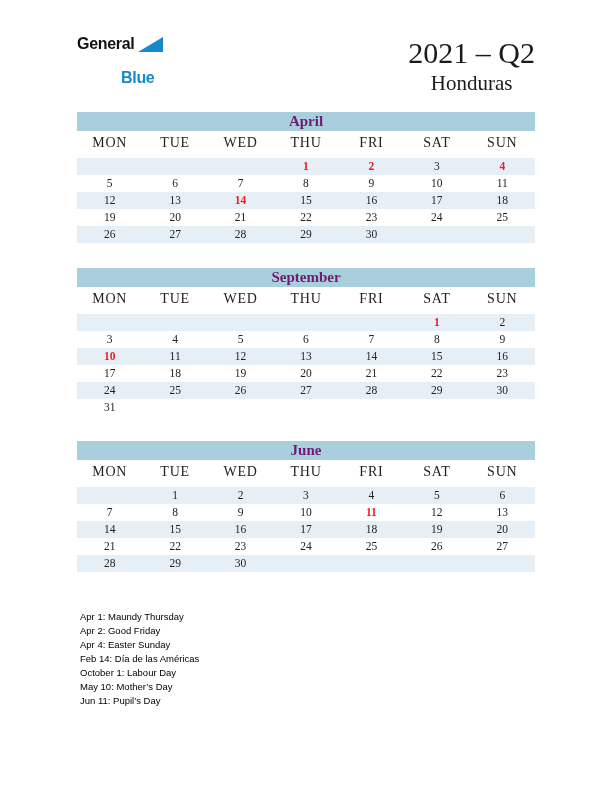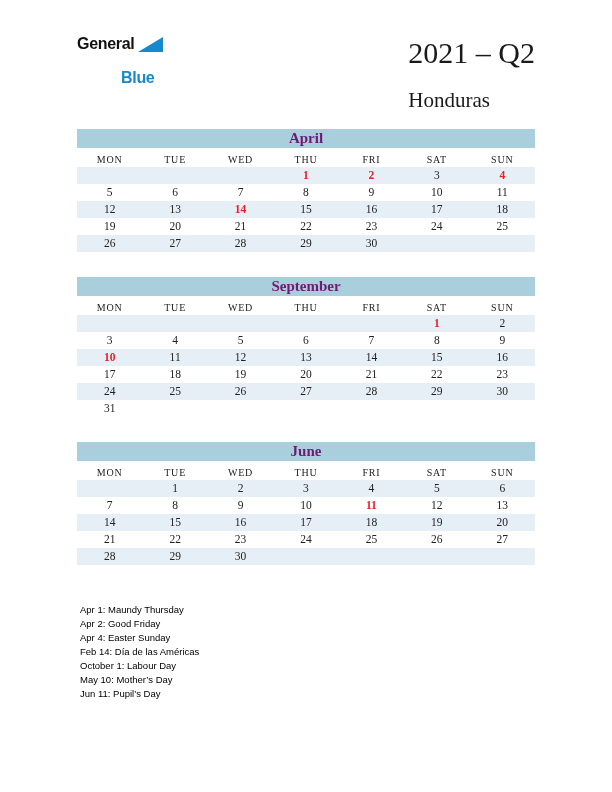--- a/index.html
+++ b/index.html
@@ -15,32 +15,32 @@
     --logo_dark:#111111;
     --text_dark:#1a1a1a;
   }
   .header{display:flex;justify-content:space-between;align-items:flex-start;padding:36px 77px 0 77px;}
   .logo{font-family:"Liberation Sans", sans-serif;font-weight:700;font-size:16px;line-height:1;}
   .logo .row1{display:flex;align-items:flex-end;gap:3px;}
   .logo .general{color:var(--logo_dark);letter-spacing:-0.3px;}
   .logo-tri{display:block;}
   .logo-tri polygon{fill:var(--logo_blue);}
   .logo .blue{color:var(--logo_blue);margin-left:44px;margin-top:18px;letter-spacing:-0.3px;}
-  .title-block{text-align:left;color:var(--text_dark);}
+  .title-block{text-align:center;color:var(--text_dark);}
   .quarter{font-size:30px;line-height:1.1;}
-  .region{font-size:21px;line-height:1.2;margin-top:19px;}
+  .region{font-size:21px;line-height:1.2;margin-top:2px;}
   .months{padding:0 77px;margin-top:16px;}
   .month{margin-bottom:25px;}
   .month-bar{
     background:var(--month_bar);text-align:center;font-weight:700;
     font-size:15px;line-height:19px;height:19px;color:#701a75;
   }
   .row{display:grid;grid-template-columns:repeat(7,1fr);}
   .cell{text-align:center;}
-  .wd{font-size:10px;letter-spacing:0.8px;height:19px;line-height:24px;color:#222;}
+  .wd{font-size:14px;letter-spacing:0.8px;height:27px;line-height:24px;color:#222;}
   .date{font-size:11.5px;height:17px;line-height:17px;color:#222;}
   .tint{background:var(--row_tint);}
   .red{color:var(--holiday_red);font-weight:700;}
   .notes{
     margin:38px 0 8px 80px;
     font-family:"Liberation Sans", sans-serif;
     font-size:9.5px;line-height:14px;color:#000;
   }
 </style>
 </head>

